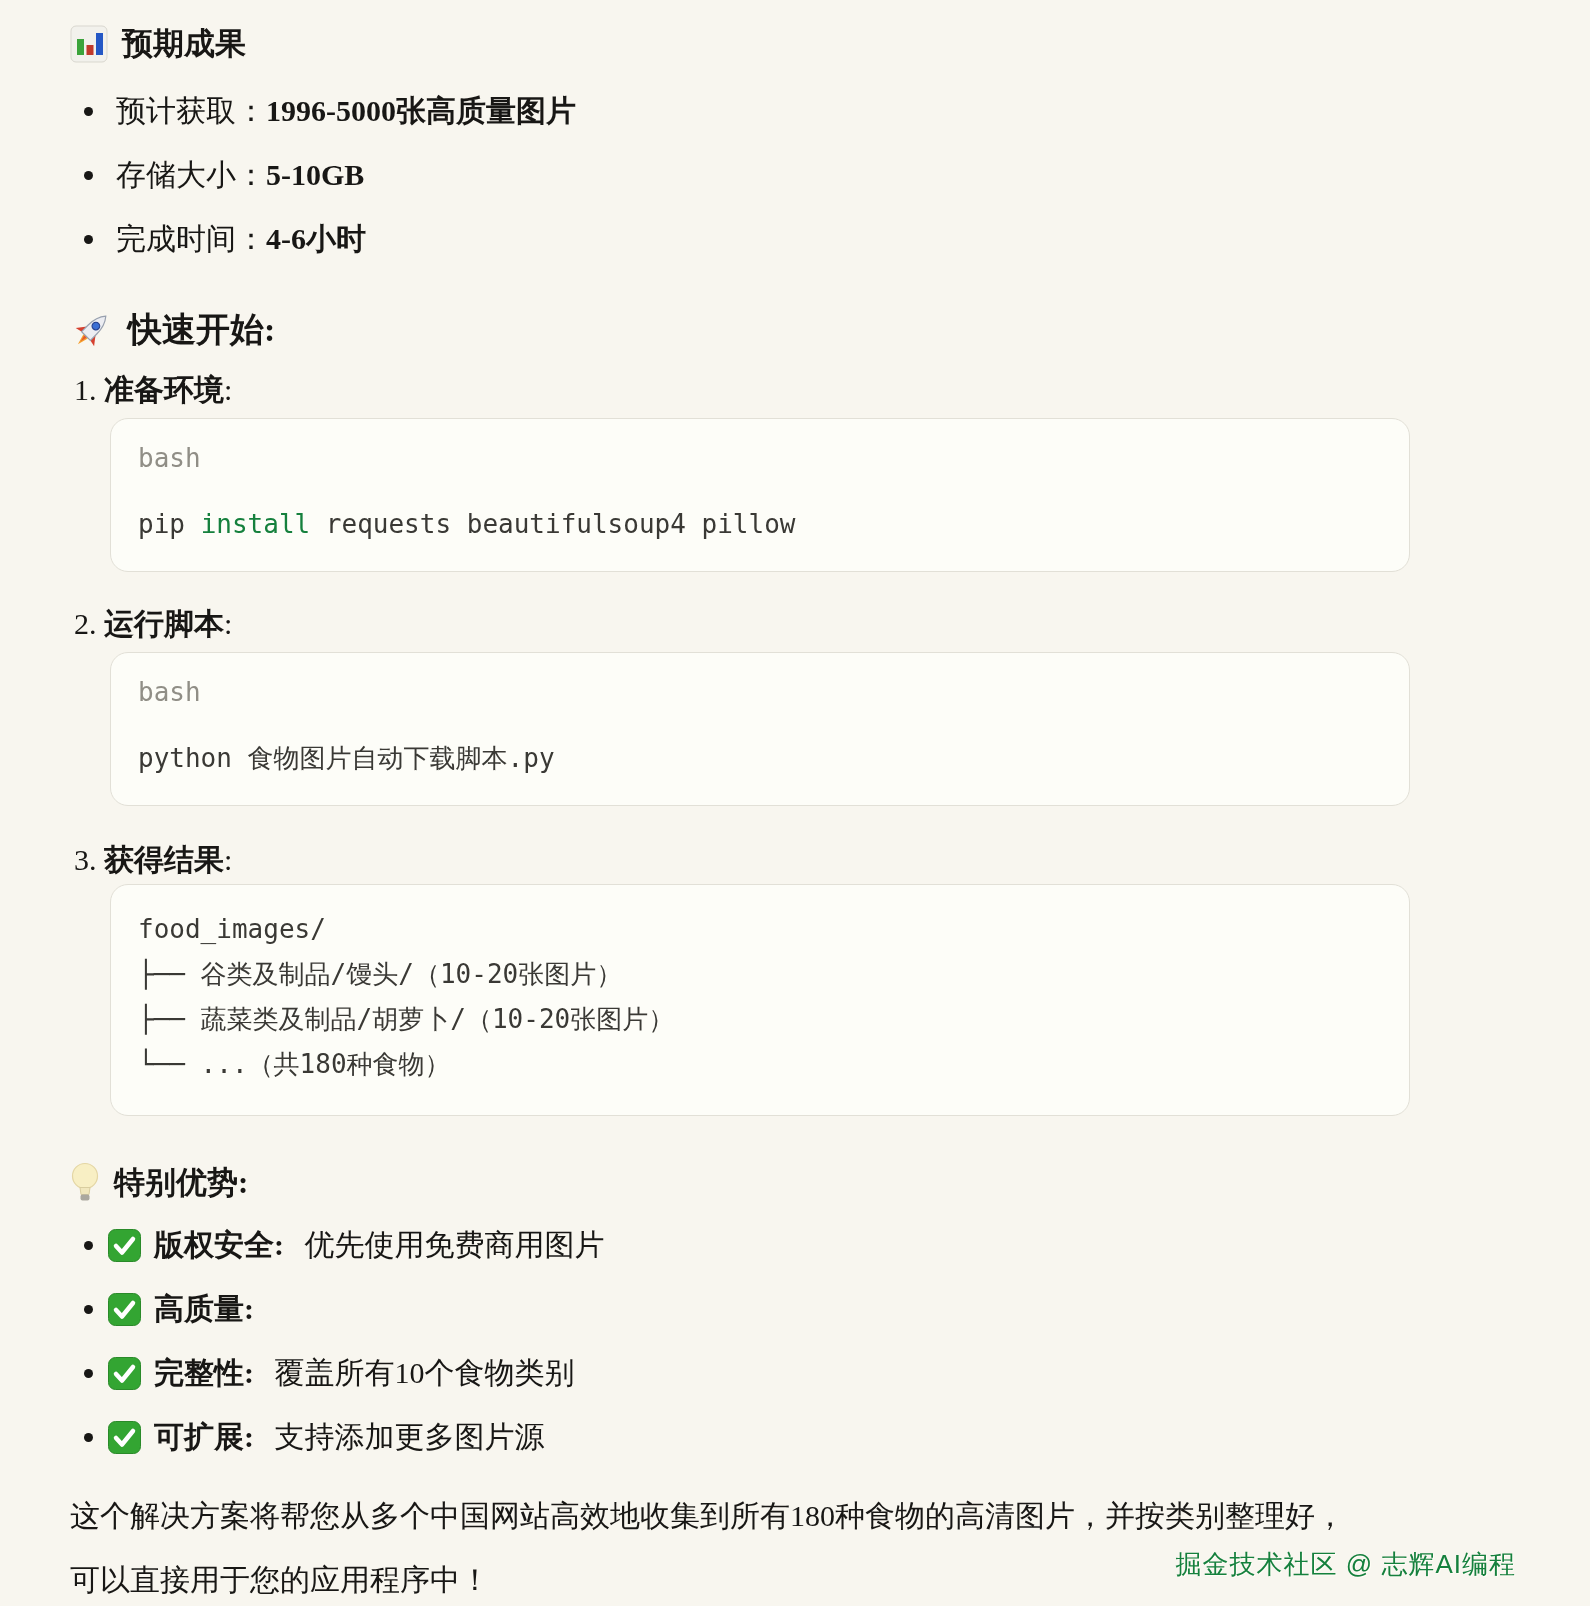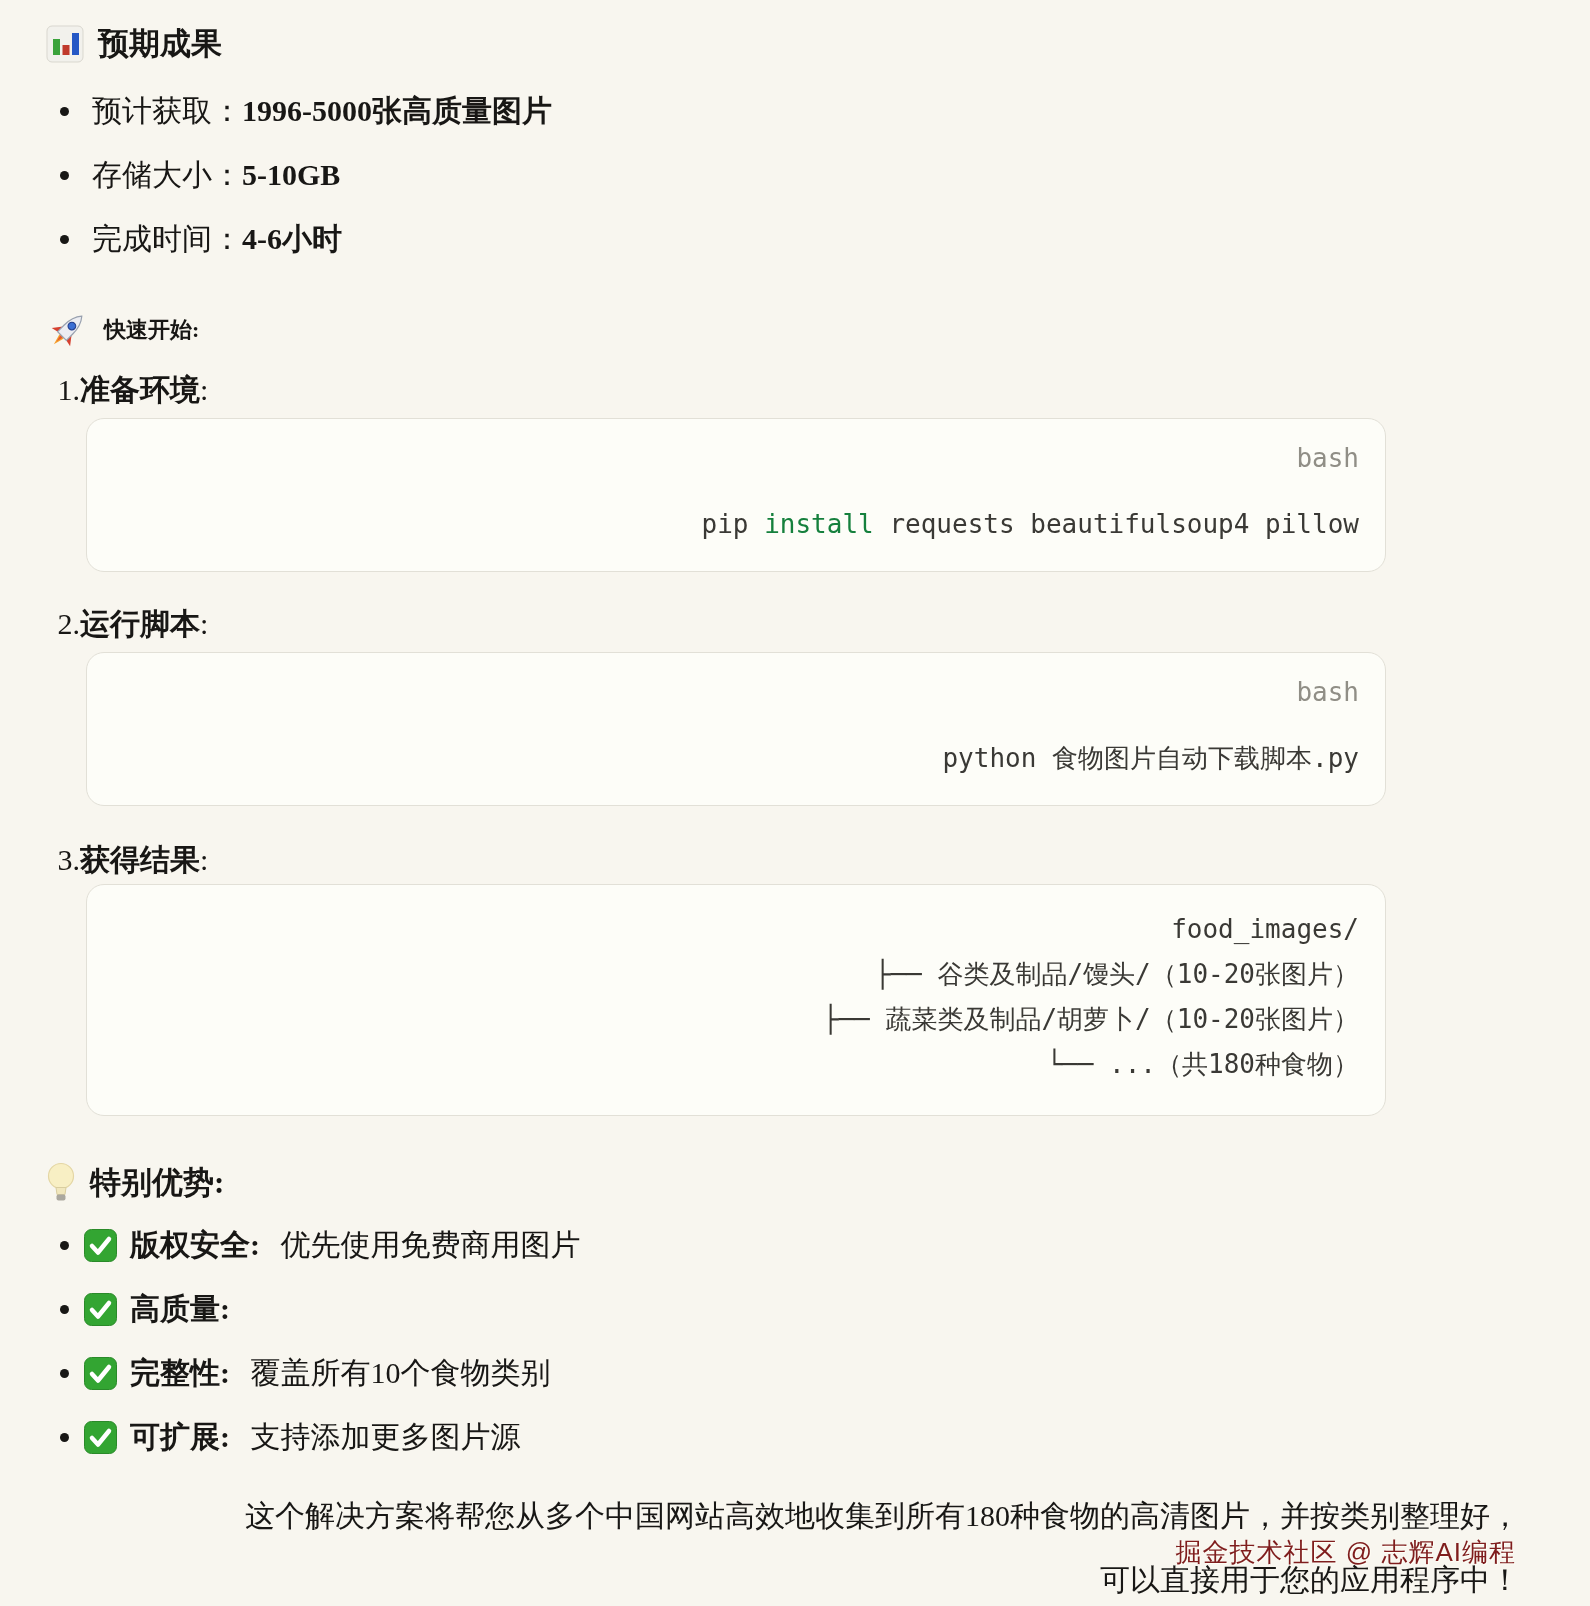--- a/index.html
+++ b/index.html
@@ -2,27 +2,27 @@
 <html><head>
 <meta charset="utf-8">
 <style>
   html,body{margin:0;padding:0;}
   body{
     width:1590px;height:1606px;overflow:hidden;position:relative;
     background:#F8F6EF;
     font-family:"Liberation Serif","DejaVu Serif",serif;
     color:#181715;
   }
-  .page{padding:24px 70px 0 46px;position:relative;height:100%;box-sizing:border-box;text-align:right;}
+  .page{padding:24px 70px 0 70px;position:relative;height:100%;box-sizing:border-box;}
 
   
   .h-row{display:flex;align-items:center;gap:14px;}
   .h1-text{font-size:31px;font-weight:bold;line-height:40px;}
   .h2-row{margin-top:52px;}
-  .h2-text{font-size:22px;font-weight:bold;line-height:42px;}
+  .h2-text{font-size:34px;font-weight:bold;line-height:42px;}
   .h3-row{margin-top:44px;}
   .icon{display:inline-flex;align-items:center;justify-content:center;flex:0 0 auto;}
 
   
   ul.bullets{list-style:none;margin:30px 0 0 0;padding:0;}
   ul.bullets li{
     position:relative;padding-left:38px;font-size:30px;line-height:34px;
     margin-bottom:30px;display:flex;align-items:center;
   }
   ul.bullets li::before{
@@ -54,23 +54,23 @@
   .codeblock .code-line{line-height:30px;white-space:pre;}
   .codeblock .kw{color:#15803d;}
   .codeblock.tree{padding-top:22px;padding-bottom:28px;}
   .codeblock.tree .code-line{line-height:45px;}
 
   
   .closing{margin:24px 0 0 0;font-size:30px;line-height:64px;}
 
   
   .watermark{
-    position:absolute;right:74px;bottom:36px;
+    position:absolute;right:74px;bottom:24px;
     font-family:"Liberation Sans","DejaVu Sans",sans-serif;
-    font-size:26px;color:#7f1d1d;text-shadow:1px 1px 0 #FFFEF6;
+    font-size:26px;color:#15803d;text-shadow:1px 1px 0 #FFFEF6;
     letter-spacing:1px;
   }
 </style>
 </head>
 <body>
 
 <div class="page">
 
   <div class="h-row">
     <span class="icon">

